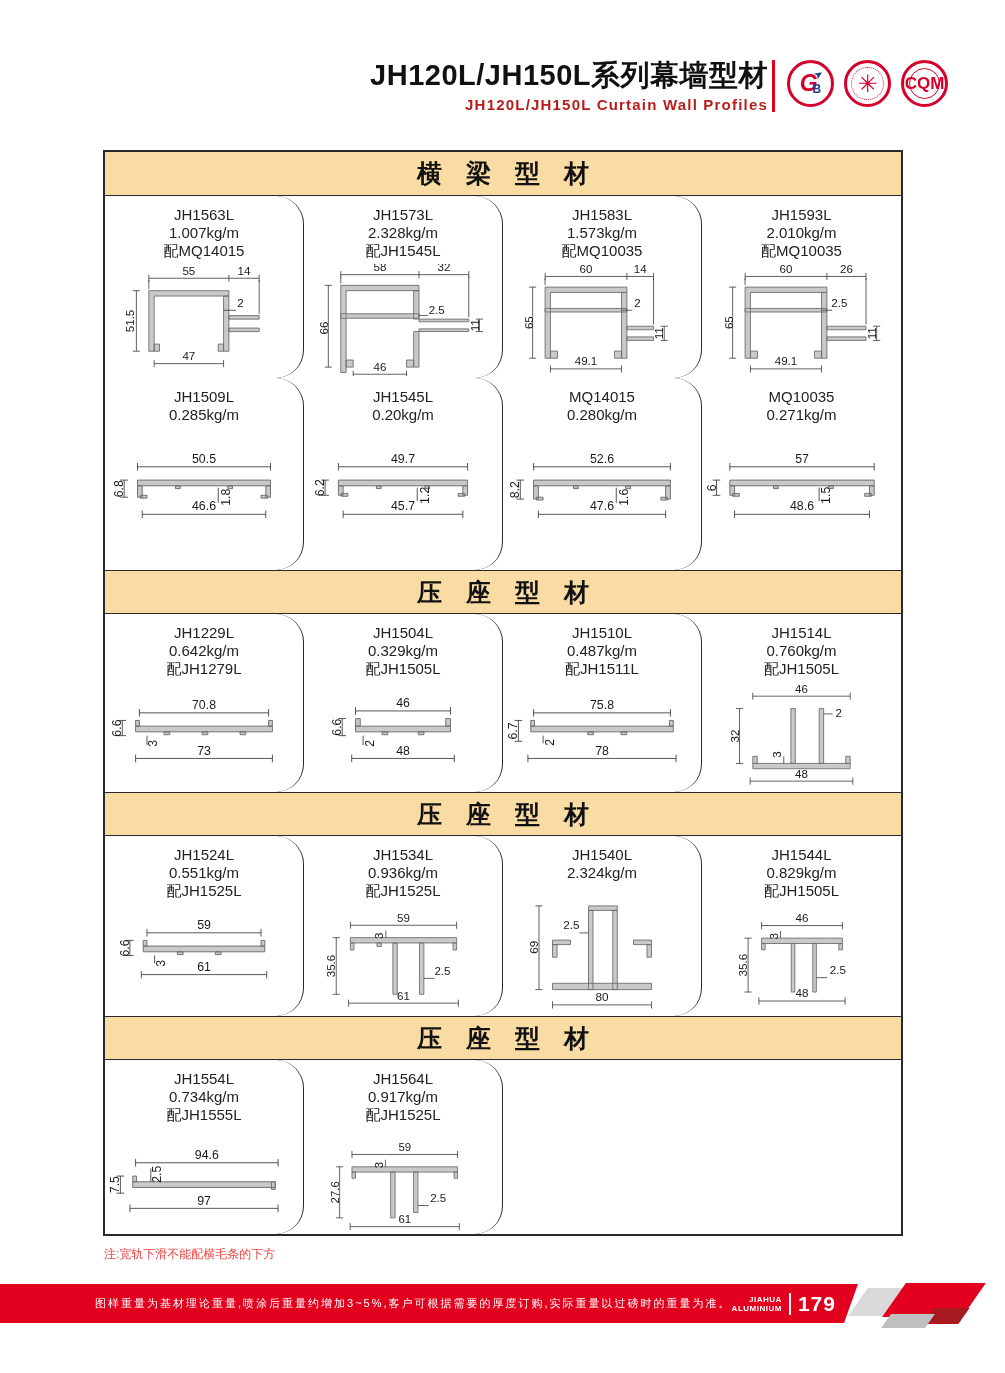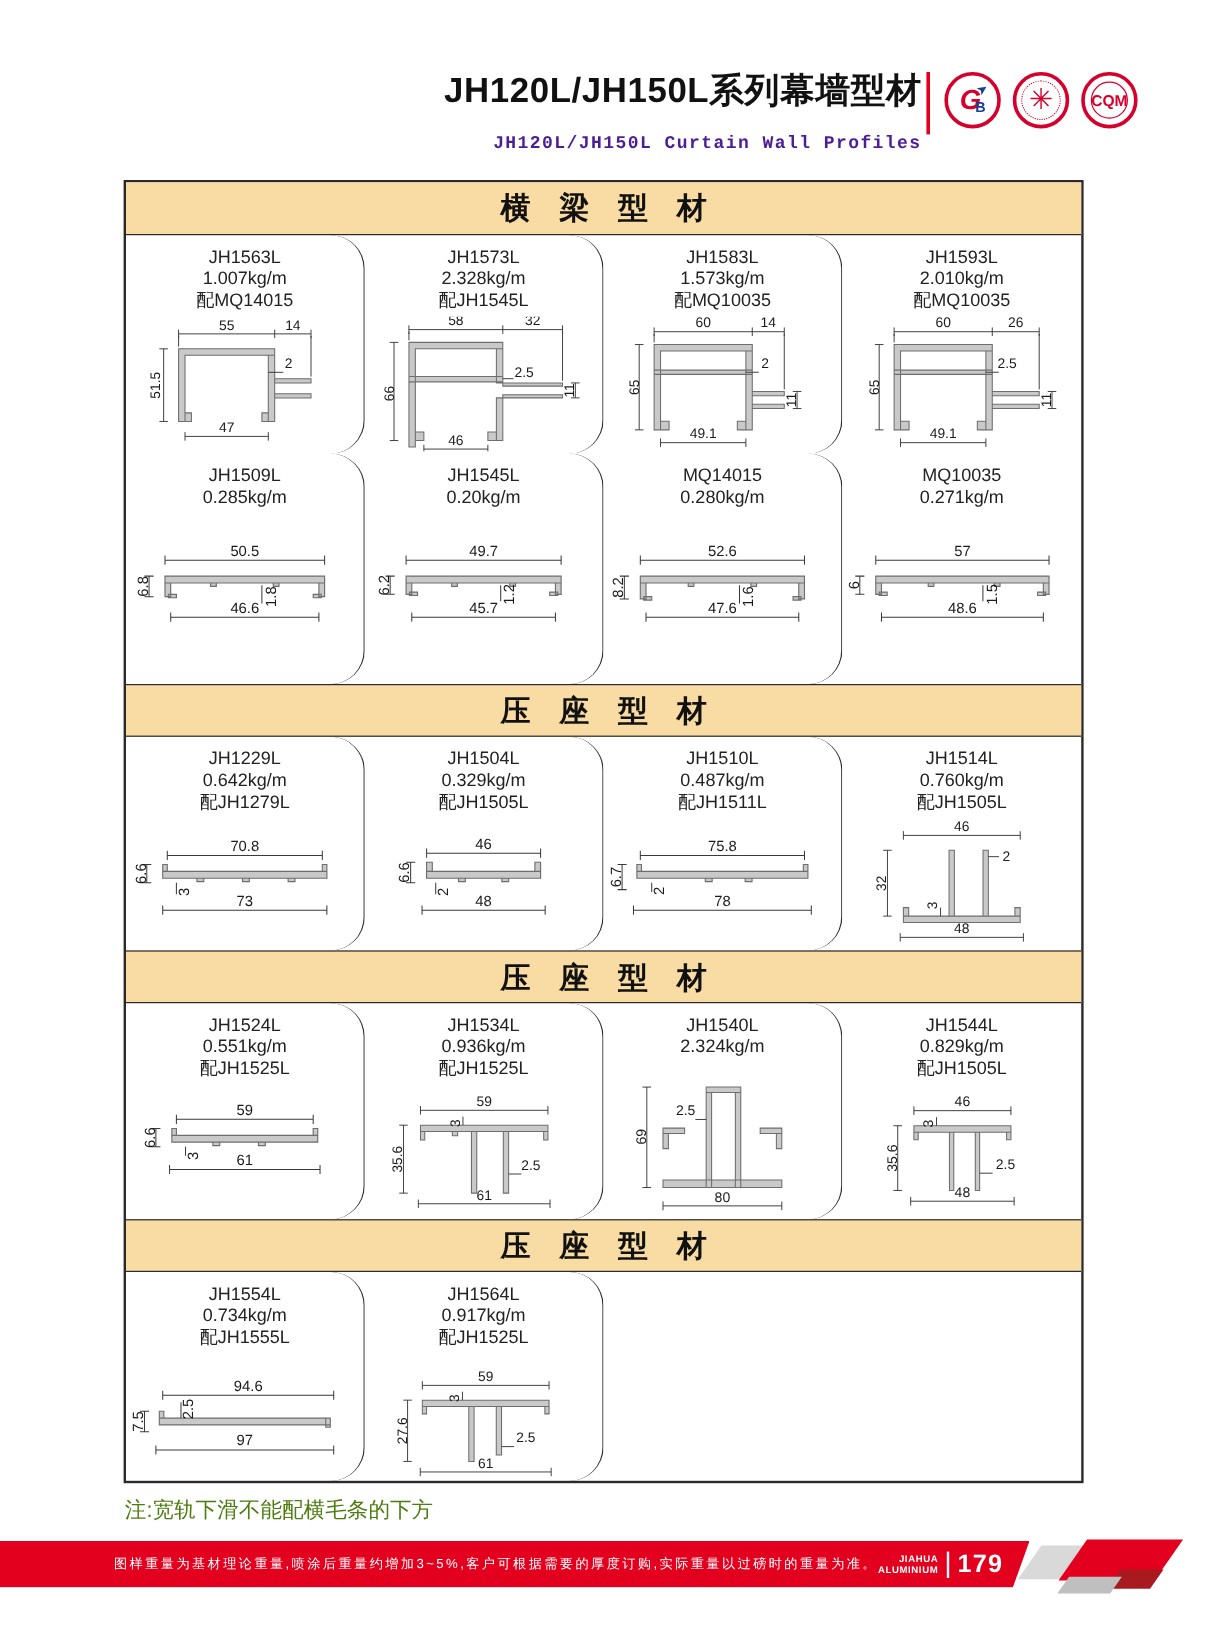--- a/index.html
+++ b/index.html
@@ -1,53 +1,53 @@
 <!DOCTYPE html>
 <html><head>
 <meta charset="utf-8">
 <style>
   html,body{margin:0;padding:0;}
   body{width:1005px;height:1373px;position:relative;background:#fff;
        font-family:"Liberation Sans","DejaVu Sans",sans-serif;color:#1a1a1a;overflow:hidden;}
   
   .hdr{position:absolute;top:56px;left:0;width:768px;text-align:right;}
   .hdr-title{font-size:29px;font-weight:bold;letter-spacing:.5px;color:#111;}
-  .hdr-sub{font-size:15px;color:#4c1d95;margin-top:15px;letter-spacing:1.2px;font-weight:bold;font-family:Liberation Mono, monospace;}
+  .hdr-sub{font-size:15px;color:#b91c1c;margin-top:0;letter-spacing:1.2px;font-weight:bold;}
   .hdr-line{position:absolute;left:772px;top:60px;width:3px;height:52px;background:#E3001F;}
   .logos{position:absolute;left:787px;top:60px;display:flex;gap:10px;}
   .logo{width:47px;height:47px;border:3px solid #D5002B;border-radius:50%;box-sizing:border-box;
         display:flex;align-items:center;justify-content:center;position:relative;color:#D5002B;font-weight:bold;background:#fff;}
   .logo .g{font-size:23px;font-style:italic;color:#D5002B;line-height:1;}
   .logo .b{font-size:12px;color:#1C3F94;margin-left:-5px;margin-top:10px;line-height:1;}
   .logo .arr{position:absolute;top:5px;right:8px;color:#1C3F94;font-size:11px;transform:rotate(-35deg);}
   .logo-badge::after{content:"";position:absolute;inset:4px;border:1px dotted #D5002B;border-radius:50%;}
   .logo .star{font-size:24px;line-height:1;}
   .logo-cqm::after{content:"";position:absolute;inset:5px;border:1px solid #D5002B;border-radius:50%;}
-  .logo .cqm{font-size:13px;letter-spacing:0;line-height:1;}
+  .logo .cqm{font-size:17px;letter-spacing:0;line-height:1;}
   
   .tbl{position:absolute;left:103px;top:150px;width:800px;border:2px solid #2a2a2a;box-sizing:border-box;}
   .sec-h{background:#F8DCA4;border-top:1px solid #2a2a2a;border-bottom:1px solid #2a2a2a;height:44px;
          display:flex;align-items:center;justify-content:center;font-size:25px;font-weight:bold;
          letter-spacing:24px;padding-left:24px;box-sizing:border-box;color:#111;}
   .sec:first-child .sec-h{border-top:none;}
   .sec-b{display:grid;grid-template-columns:1fr 1fr 1fr 1fr;}
   .cell{border-right:1px solid #2a2a2a;display:flex;flex-direction:column;align-items:center;
         padding-top:10px;box-sizing:border-box;overflow:hidden;border-radius:28px;}
   .cell:last-child{border-right:none;}
   .b1 .cell{height:182px}.b2 .cell{height:192px}.b3 .cell{height:178px}.b4 .cell{height:180px}.b5 .cell{height:174px}
   .pname,.pw,.pm{font-size:15px;line-height:18px;text-align:center;color:#222;}
   .draw{margin-top:4px;display:block;}
   .b2 .draw{margin-top:14px}
   .b3 .flat,.b4 .flat,.b5 .flat{margin-top:12px}
   
   .prof{fill:#c9c9c9;stroke:#6e6e6e;stroke-width:1;}
   .dl{stroke:#3a3a3a;stroke-width:.9;fill:none;}
   .dim{font-size:13px;fill:#1a1a1a;text-anchor:middle;font-family:"Liberation Sans",sans-serif;}
   
-  .note{position:absolute;left:104px;top:1246px;font-size:18px;color:#4d7c0f;}
+  .note{position:absolute;left:104px;top:1246px;font-size:12px;color:#ef4444;}
   .fbar{position:absolute;left:0;top:1284px;width:858px;height:39px;background:#E3001F;
         clip-path:polygon(0 0,100% 0,calc(100% - 14px) 100%,0 100%);
         display:flex;align-items:center;color:#fff;box-sizing:border-box;}
   .ftext{margin-left:95px;font-size:11px;letter-spacing:2px;white-space:nowrap;font-weight:normal;}
   .fbrand{margin-left:auto;display:flex;align-items:center;gap:7px;padding-right:34px;}
   .brand-lines{text-align:right;font-size:8px;line-height:9px;font-weight:bold;letter-spacing:.5px;}
   .brand-div{width:2px;height:22px;background:#fff;}
   .fpage{font-size:21px;font-weight:bold;letter-spacing:1px;}
   .dec{position:absolute;transform:skewX(-35deg);}
   .dec1{left:858px;top:1288px;width:58px;height:28px;background:#d9d9d9;}

